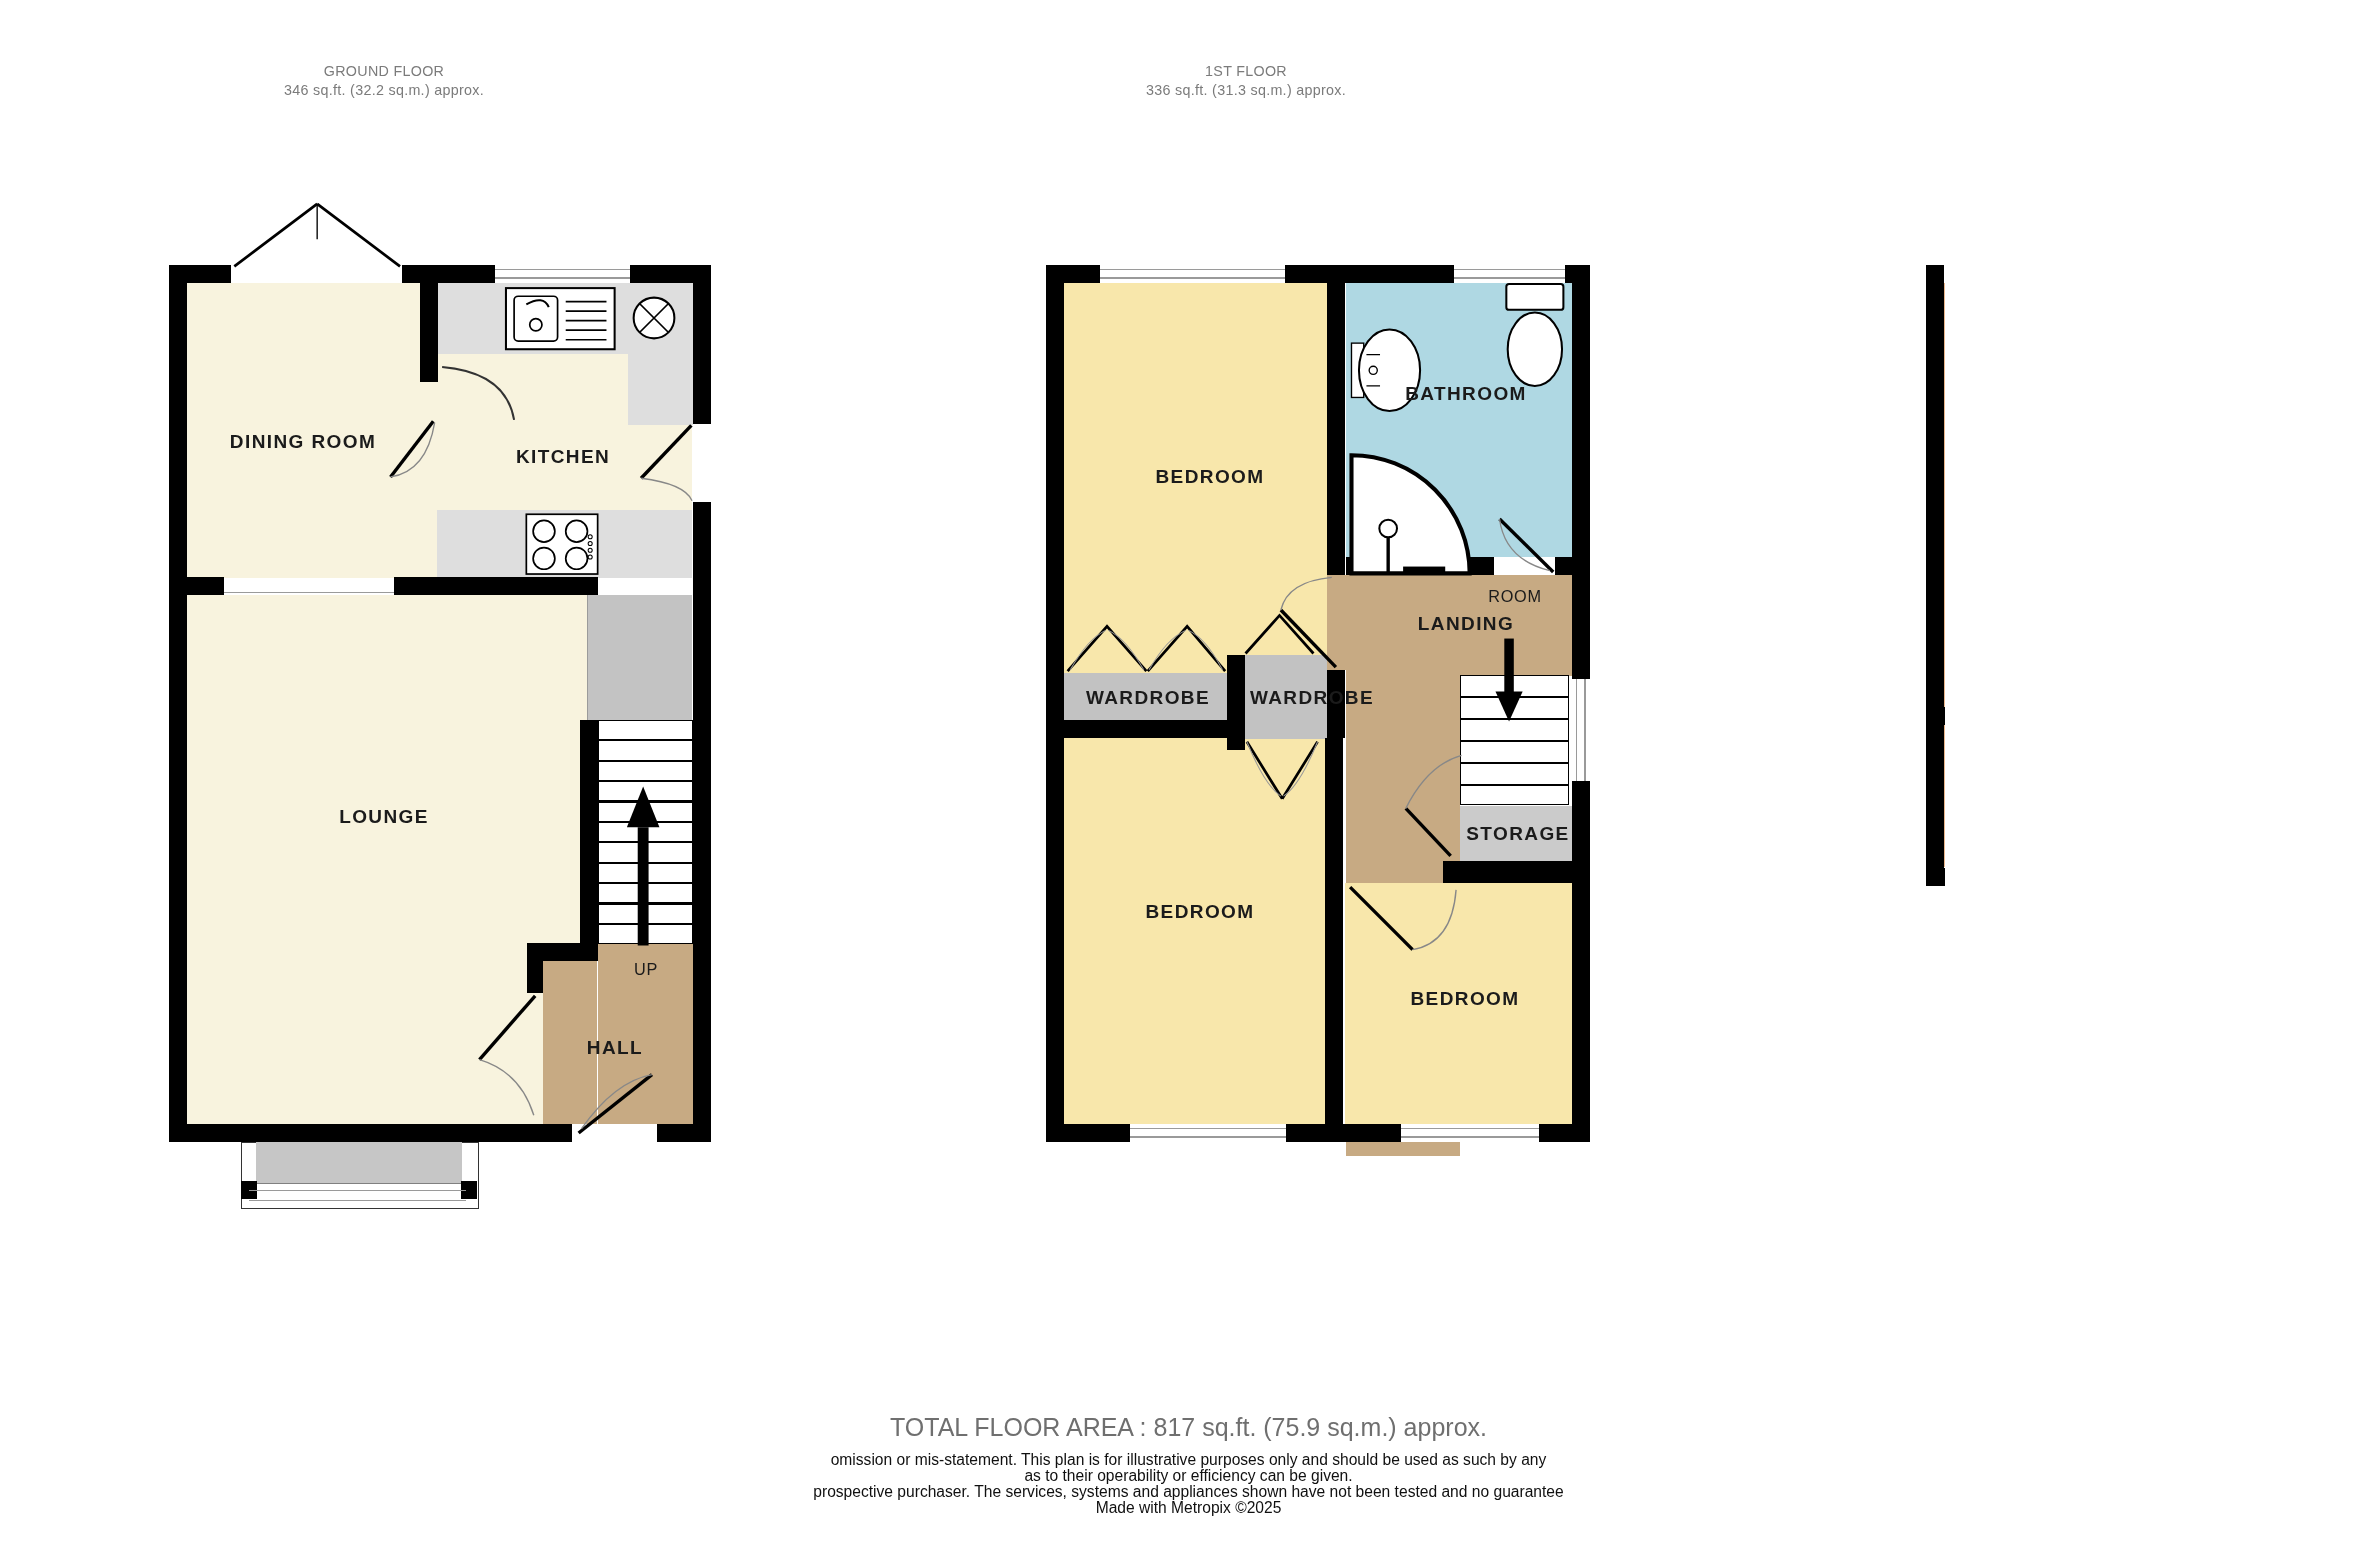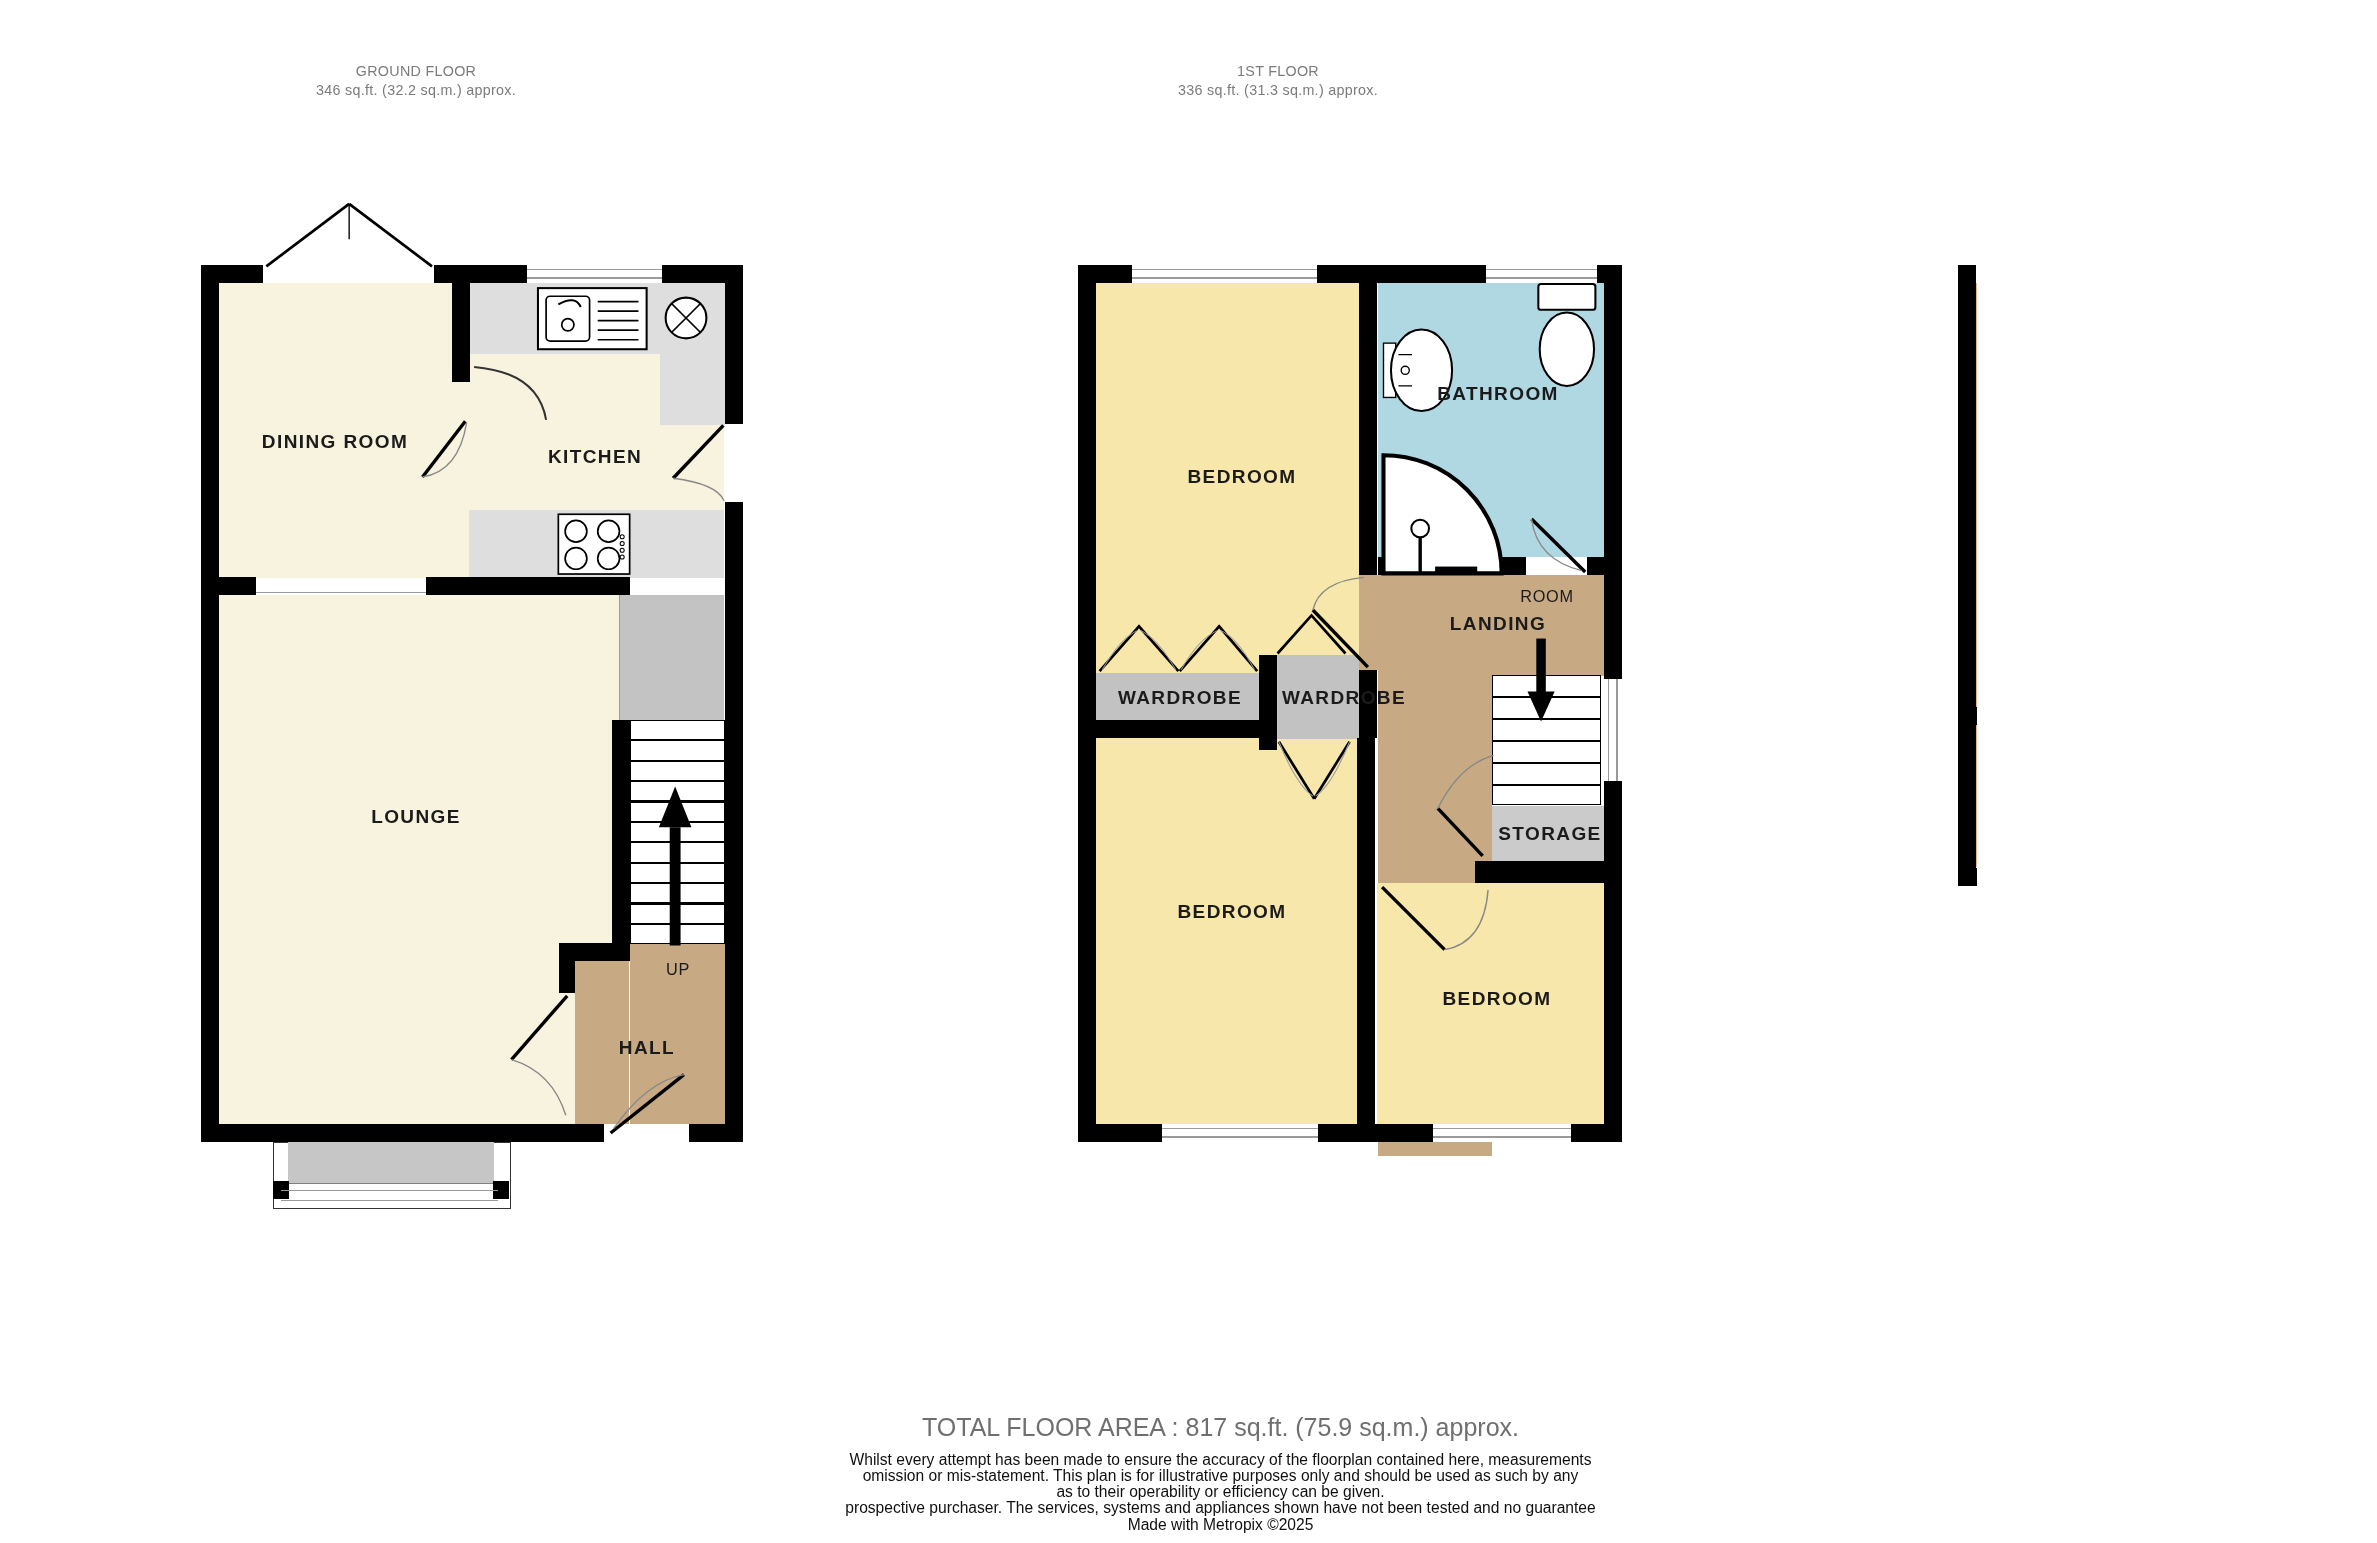--- a/index.html
+++ b/index.html
@@ -1,17 +1,17 @@
 <!DOCTYPE html>
 <html style="font-size:11px"><head>
 <meta charset="utf-8">
 <style>
   html,body{margin:0;padding:0;background:#fff;}
   #canvas{position:relative;width:1945px;height:1544px;background:#fff;overflow:hidden;
-          font-family:"Liberation Sans","DejaVu Sans",sans-serif;margin-left:32px;}
+          font-family:"Liberation Sans","DejaVu Sans",sans-serif;}
   .abs{position:absolute;}
   .wall{position:absolute;background:var(--c-wall,#000);z-index:10;}
   .room{position:absolute;z-index:5;}
   .patch{position:absolute;z-index:6;}
   .win-h{position:absolute;z-index:20;background:linear-gradient(to bottom,#fff 0 4.1px,#9a9a9a 4.1px 5.4px,#fff 5.4px 12.2px,#9a9a9a 12.2px 13.6px,#fff 13.6px 17.7px);}
   .win-v{position:absolute;z-index:20;background:linear-gradient(to right,#fff 0 4.1px,#9a9a9a 4.1px 5.4px,#fff 5.4px 12.2px,#9a9a9a 12.2px 13.6px,#fff 13.6px 17.7px);}
   .opening{position:absolute;z-index:20;background:#fff;}
   .room-label{position:absolute;z-index:60;transform:translate(-50%,-50%);
       font-weight:bold;font-size:19px;letter-spacing:1.4px;color:var(--c-label,#1b1b1b);white-space:nowrap;}
   .small-label{position:absolute;z-index:60;transform:translate(-50%,-50%);
@@ -261,21 +261,20 @@
     </g>
 
     <g fill="none">
       <path d="M2866,402 L2972,452" stroke="#000" stroke-width="5"></path>
       <path d="M2972,452 Q2998,420 3014,398" stroke="#888" stroke-width="2"></path>
     </g>
   </svg>
 
   <div id="footer">
     <p class="total">TOTAL FLOOR AREA : 817 sq.ft. (75.9 sq.m.) approx.</p>
-    <p class="disc">Whilst every attempt has been made to ensure the accuracy of the floorplan contained here, measurements</p>
     <p class="disc">omission or mis-statement. This plan is for illustrative purposes only and should be used as such by any</p>
     <p class="disc">as to their operability or efficiency can be given.</p>
     <p class="disc">prospective purchaser. The services, systems and appliances shown have not been tested and no guarantee</p>
     <p class="disc">Made with Metropix ©2025</p>
   </div>
 
 </div>
 
 
 </body></html>

